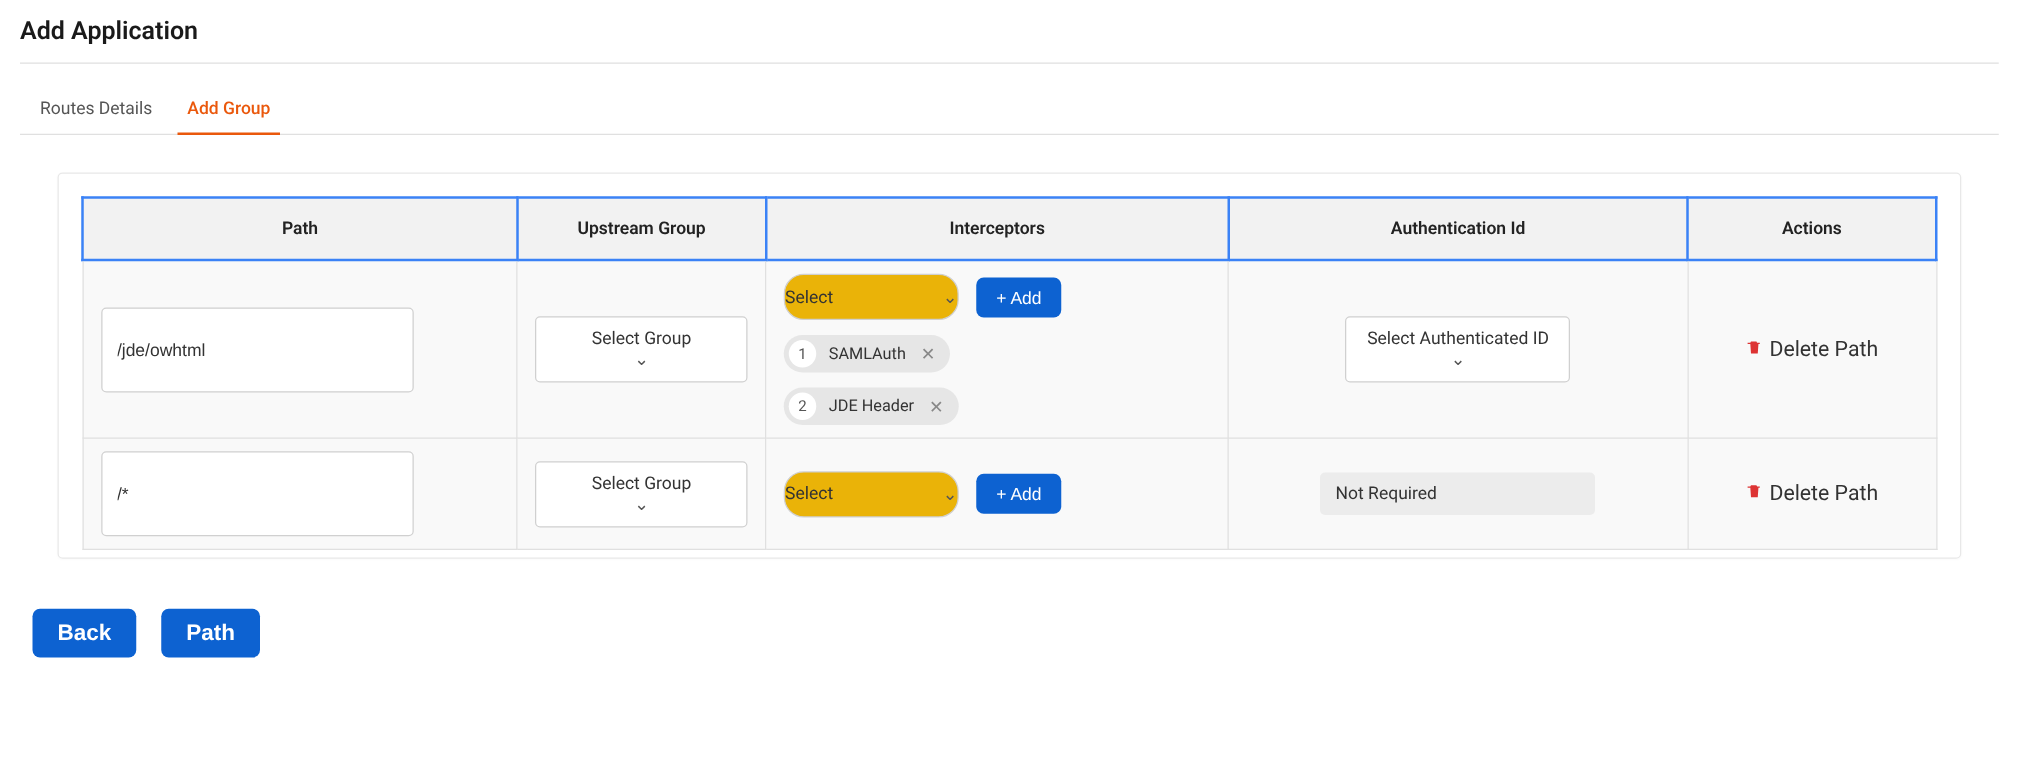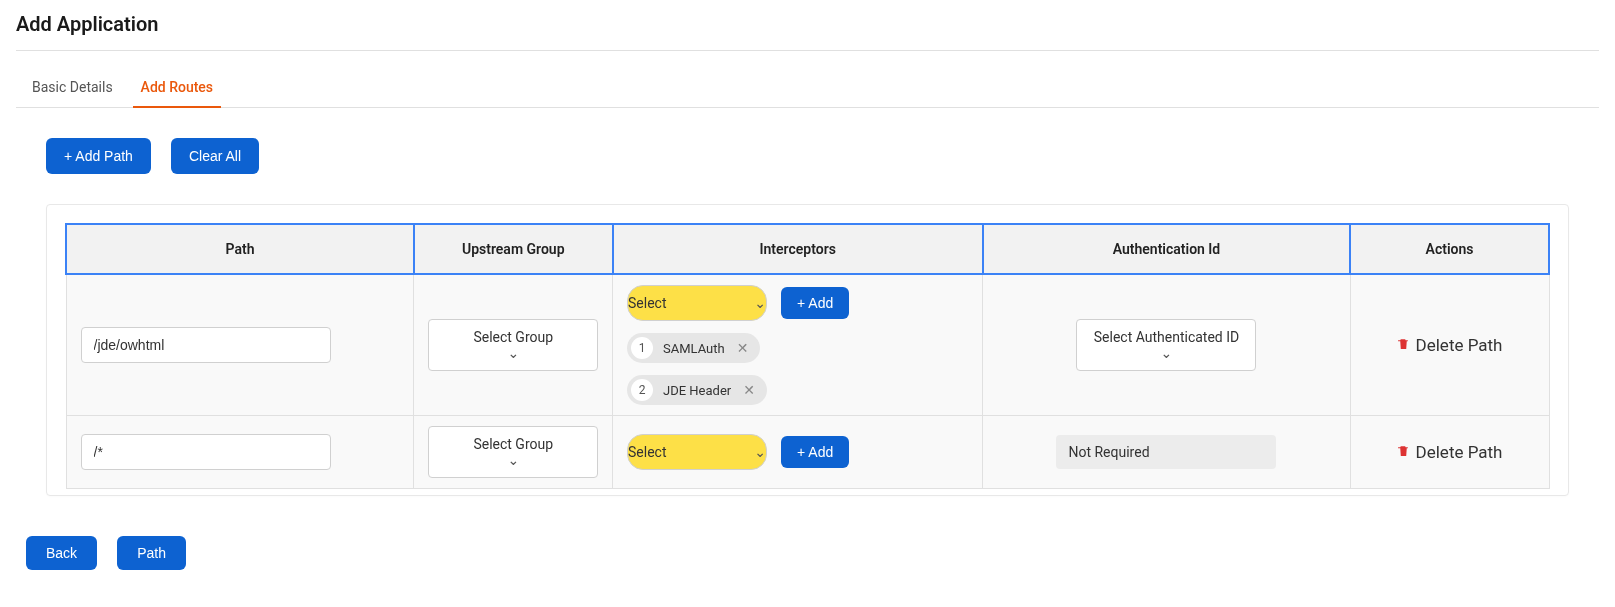--- a/index.html
+++ b/index.html
@@ -93,21 +93,21 @@
   tbody td {
     border: 1px solid #e0e0e0;
     padding: 10px 14px;
     background: #f9f9f9;
     vertical-align: middle;
     text-align: center;
   }
   .input-text {
     width: 100%;
     max-width: 250px;
-    padding: 9px 12px;
+    padding: 25px 12px;
     border: 1px solid #d0d0d0;
     border-radius: 4px;
     font-size: 14px;
     background: #fff;
     color: #333;
   }
   .select-wrap {
     width: 100%;
     max-width: 250px;
     padding: 9px 12px;
@@ -121,21 +121,21 @@
     cursor: pointer;
     color: #333;
     flex-direction: column;
   }
   .select-small {
     width: 140px;
     padding: 9px 0;
     border: 1px solid #d0d0d0;
     border-radius: 16px;
     font-size: 14px;
-    background: #fde047;
+    background: #eab308;
     display: inline-flex;
     justify-content: space-between;
     align-items: center;
     cursor: pointer;
     color: #333;
   }
   .select-auth {
     width: 180px;
     padding: 9px 12px;
     border: 1px solid #d0d0d0;
@@ -211,42 +211,38 @@
     gap: 20px;
     margin-top: 30px;
     padding-left: 10px;
   }
   .btn-footer {
     background: #0d62d1;
     color: #fff;
     border: none;
     border-radius: 6px;
     padding: 9px 20px;
-    font-size: 14px;
-    cursor: pointer;
-    font-weight: 400;
+    font-size: 18px;
+    cursor: pointer;
+    font-weight: 700;
   }
   .cell-left { text-align: left; }
 </style>
 </head>
 <body>
 
 <div class="page-title">Add Application</div>
 
 <div class="tabs">
-  <div class="tab">Basic Details</div>
-  <div class="tab active">Add Routes</div>
+  <div class="tab">Routes Details</div>
+  <div class="tab active">Add Group</div>
 </div>
 
 <div class="content">
 
-  <div class="button-row">
-    <button class="btn btn-primary">+ Add Path</button>
-    <button class="btn btn-primary">Clear All</button>
-  </div>
 
   <div class="card">
     <table>
       <thead>
         <tr>
           <th>Path</th>
           <th>Upstream Group</th>
           <th>Interceptors</th>
           <th>Authentication Id</th>
           <th>Actions</th>

